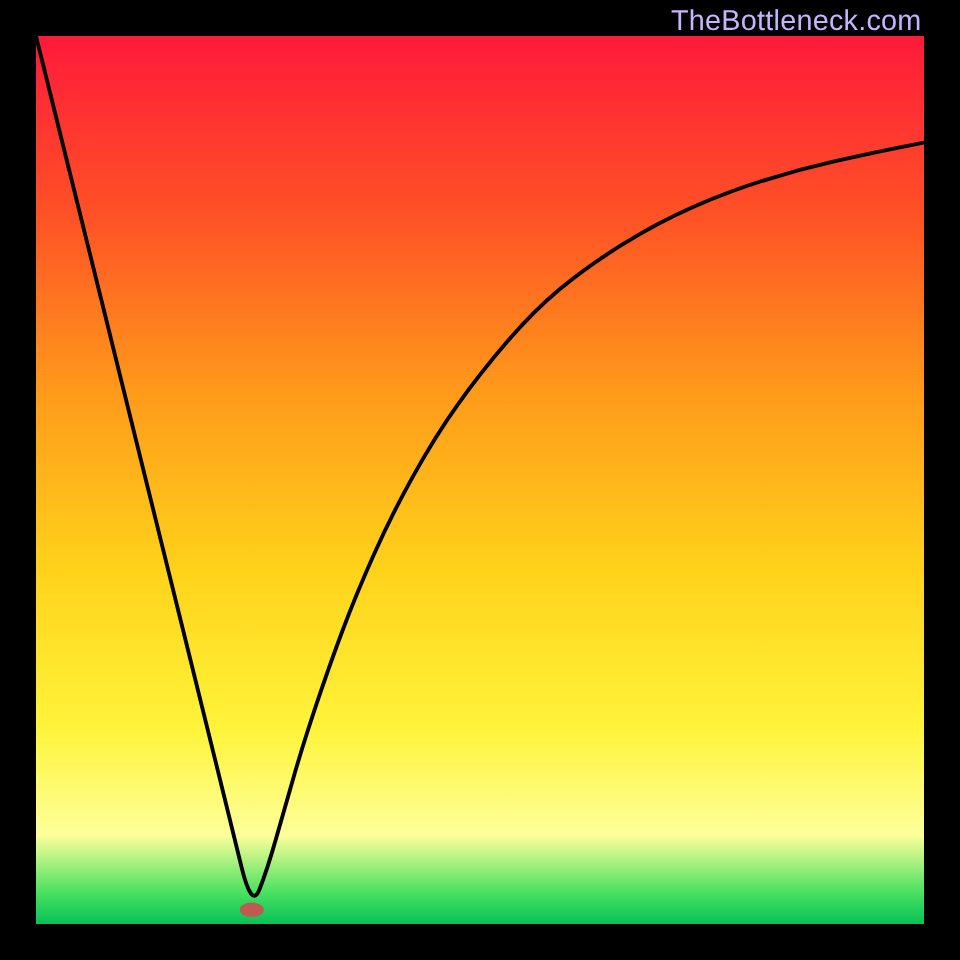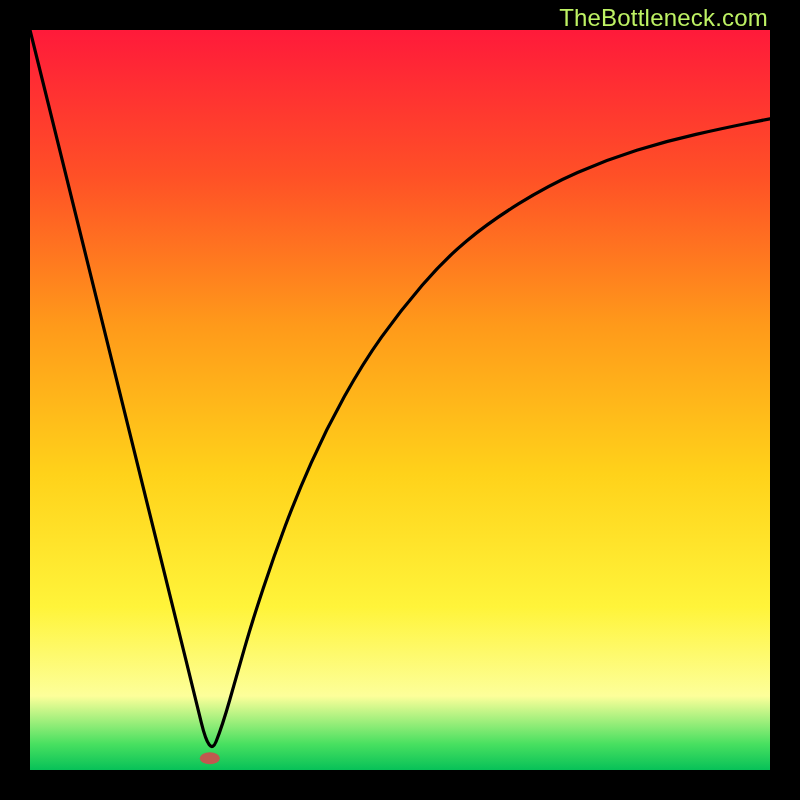--- a/index.html
+++ b/index.html
@@ -23,21 +23,21 @@
     position: absolute;
     left: 0;
     top: 0;
     width: 740px;
     height: 740px;
   }
   .watermark {
     position: absolute;
     top: 4px;
     right: 32px;
-    color: #bef264;
+    color: #c4b5fd;
     font-size: 24px;
     font-weight: 500;
     letter-spacing: 0.2px;
     user-select: none;
   }
   svg { display: block; }
 </style>
 </head>
 <body>
 

